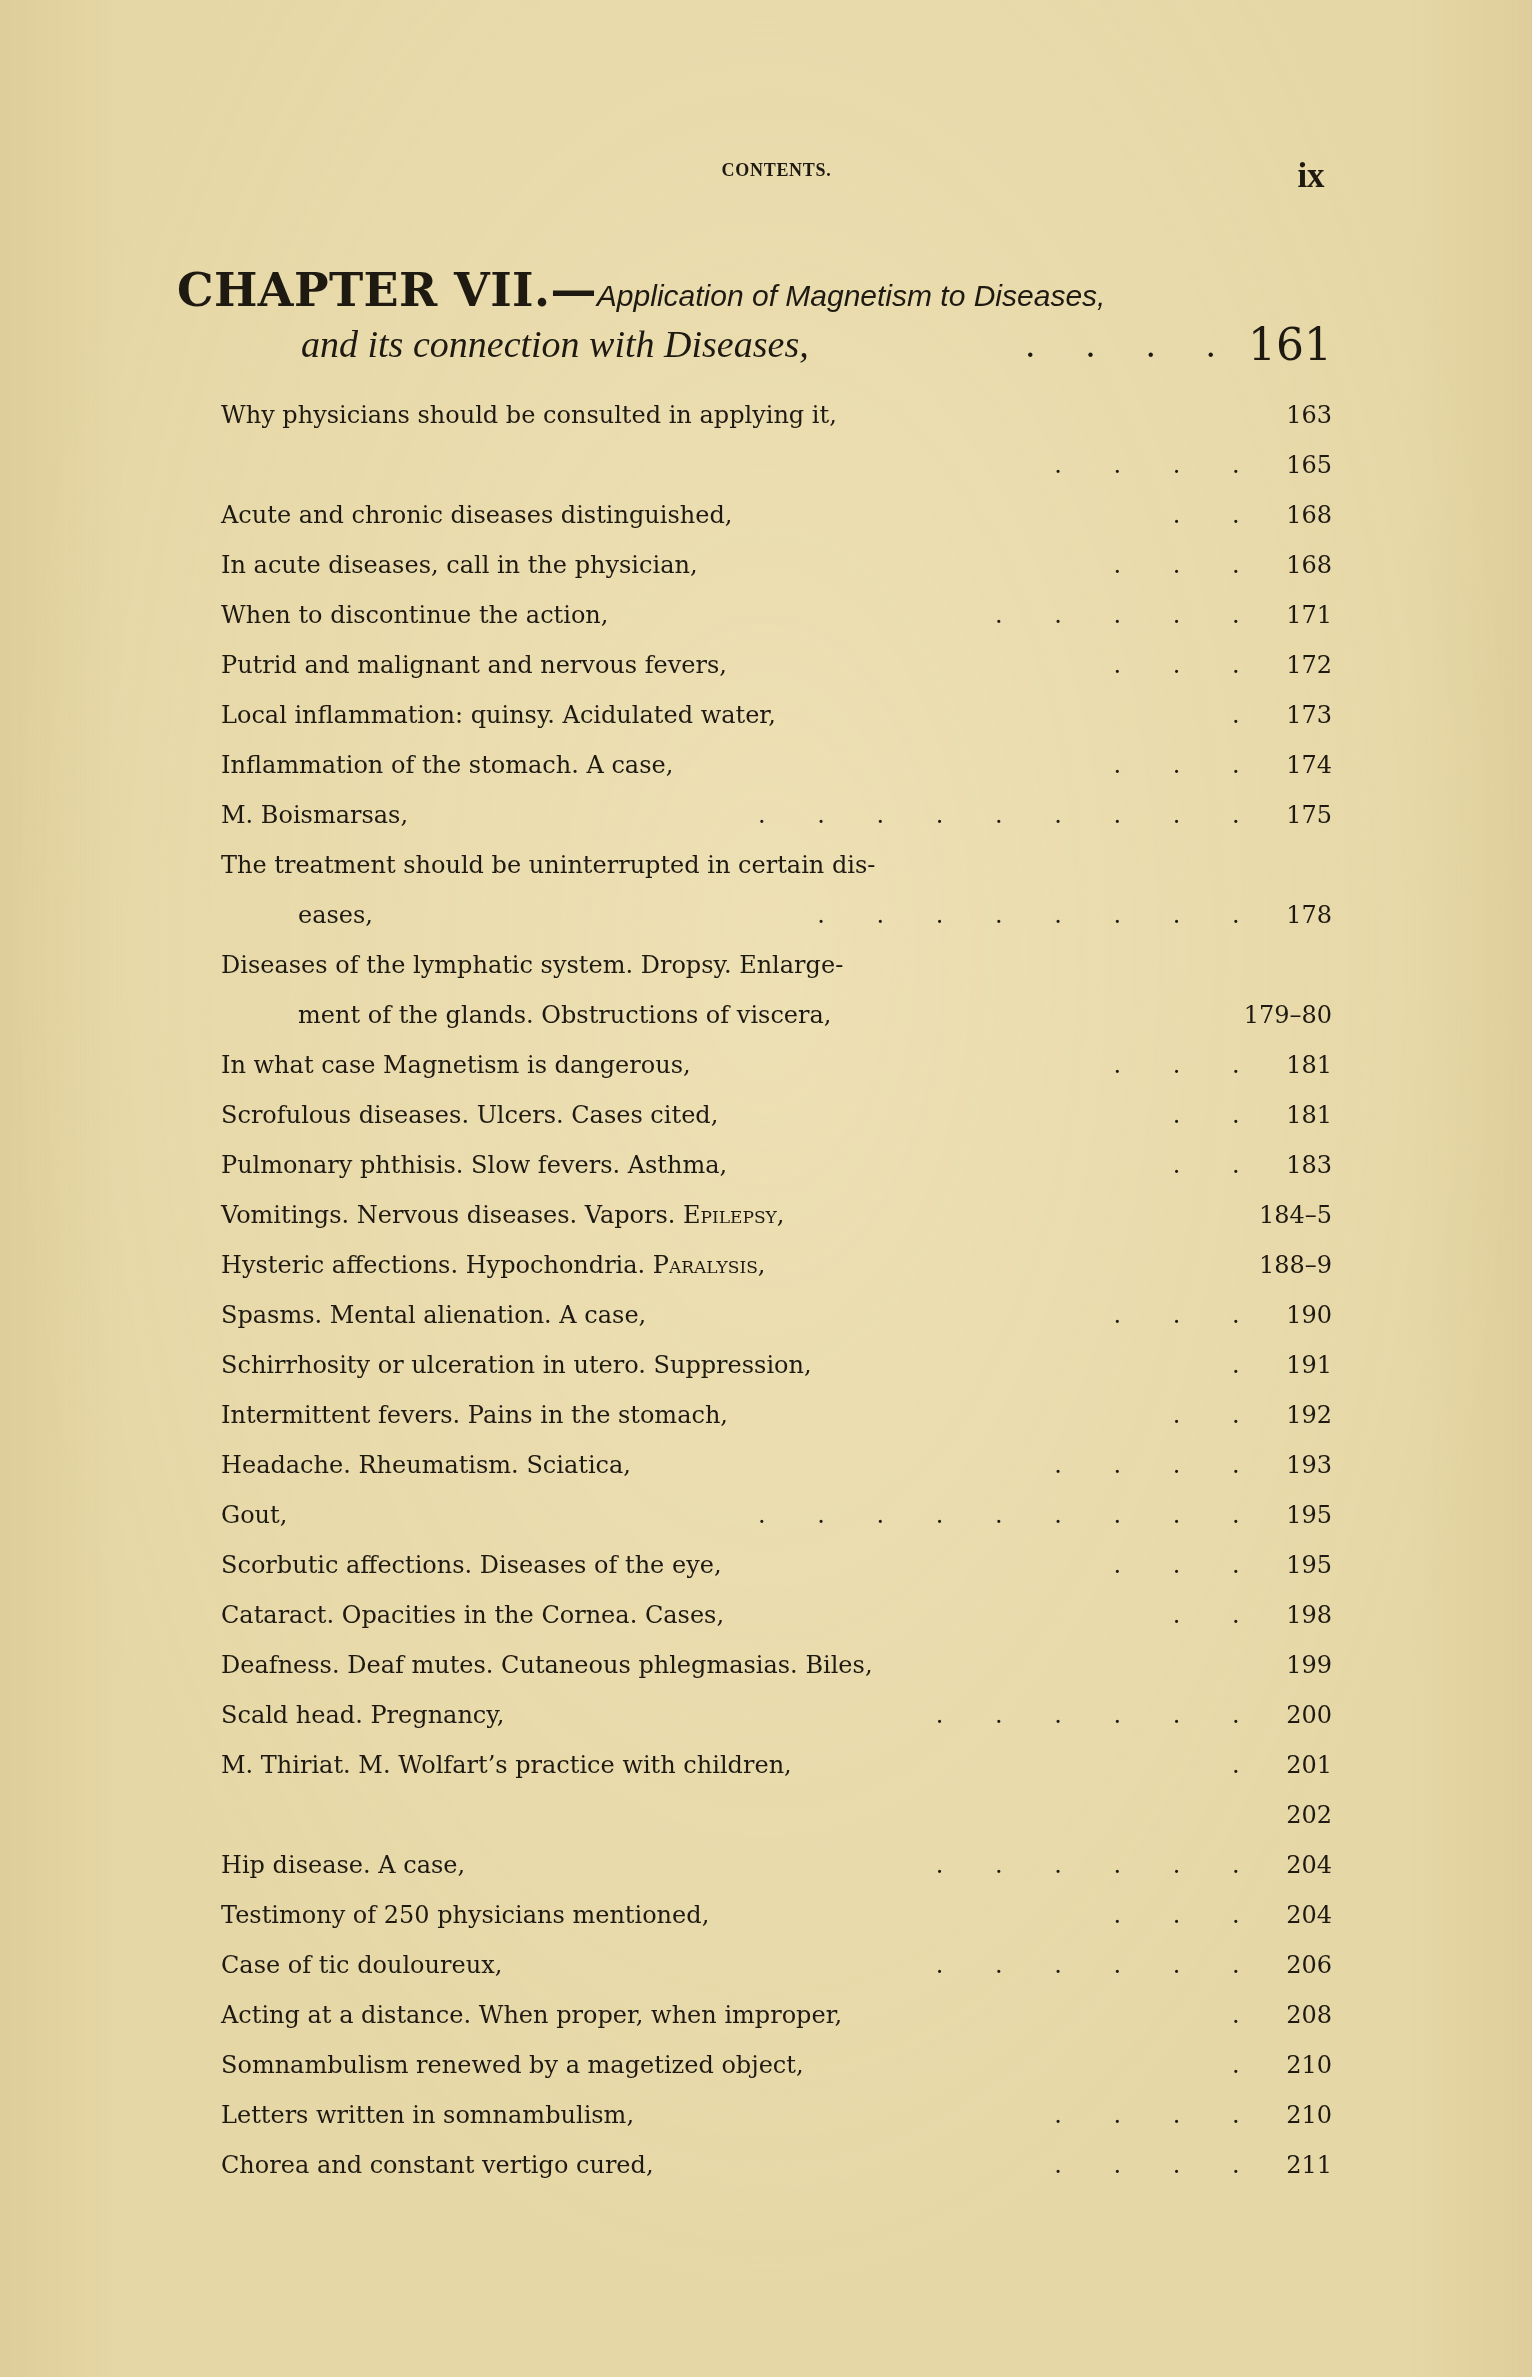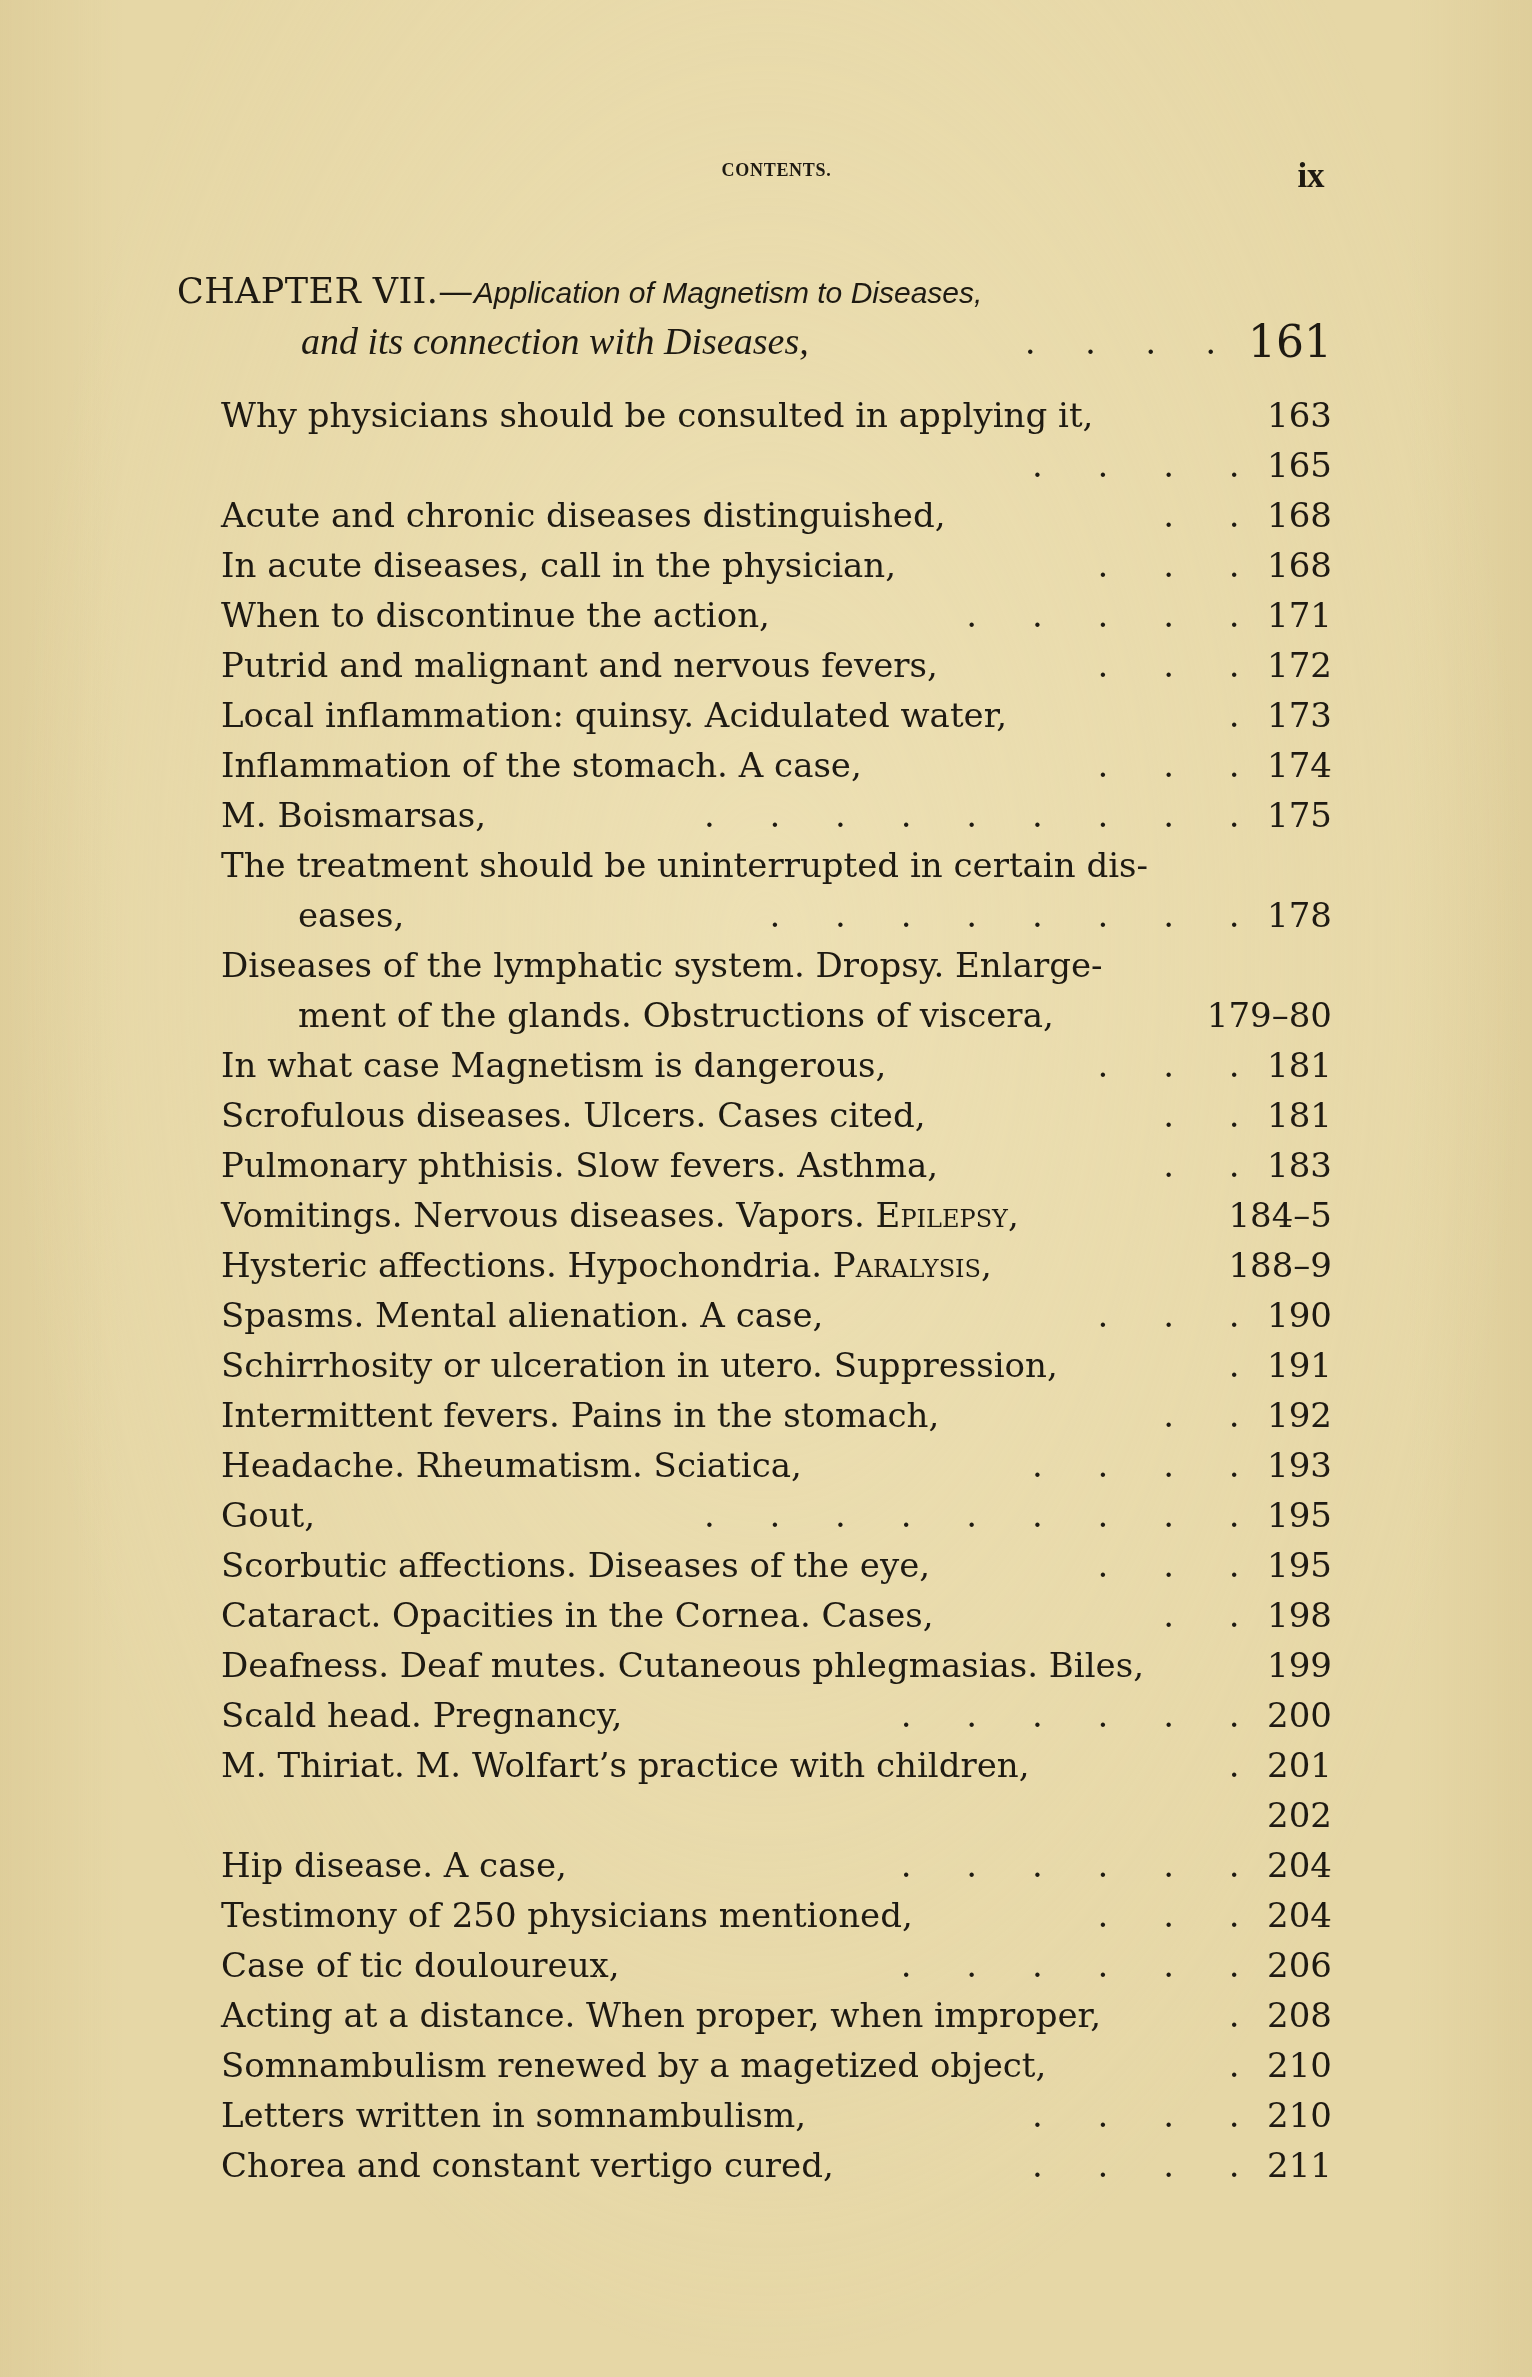--- a/index.html
+++ b/index.html
@@ -23,29 +23,29 @@
     font-family: "Liberation Serif", serif;
   }
   .folio {
     position: absolute; right: 7.4px; top: 0; font-size: 35px; font-weight: bold;
     font-family: "Liberation Serif", serif;
   }
   .chapter {
     position: absolute; left: 177px; top: 266px; width: 1155px;
     font-size: 37px; line-height: 49px;
   }
-  .chapter .label { font-family: "DejaVu Serif", serif; font-size: 35px; letter-spacing: 0.4px; }
+  .chapter .label { font-family: "DejaVu Serif", serif; font-size: 46px; letter-spacing: 0.4px; font-weight: bold; }
   .chapter .title { font-style: italic; font-family: Liberation Sans, sans-serif; font-size: 30px; }
   .chapter .line2 { display: flex; padding-left: 124px; font-style: italic; font-family: "Liberation Serif", serif; font-size: 38px; }
   .chapter .line2 .dots { flex: 1; text-align: right; padding-right: 11.8px; font-style: normal; letter-spacing: 20.6px; }
   .chapter .line2 .pg { font-style: normal; font-family: "DejaVu Serif", serif; font-size: 44px; }
   .entries {
     position: absolute; left: 221px; top: 390px; width: 1111px;
   }
-  .entry { font-size: 34px; line-height: 50px; }
+  .entry { font-size: 24px; line-height: 50px; }
   .entry .row { display: flex; align-items: baseline; white-space: nowrap; }
   .entry .txt { flex: 0 0 auto; }
   .entry .dots { flex: 1 1 auto; text-align: right; letter-spacing: 22px; overflow: hidden; padding-right: 4.4px; }
   .entry .pg { flex: 0 0 auto; min-width: 66px; text-align: right; }
   .entry .cont { padding-left: 77px; }
   .sc { font-variant: small-caps; text-align: right; }
 </style>
 </head>
 <body>
 

